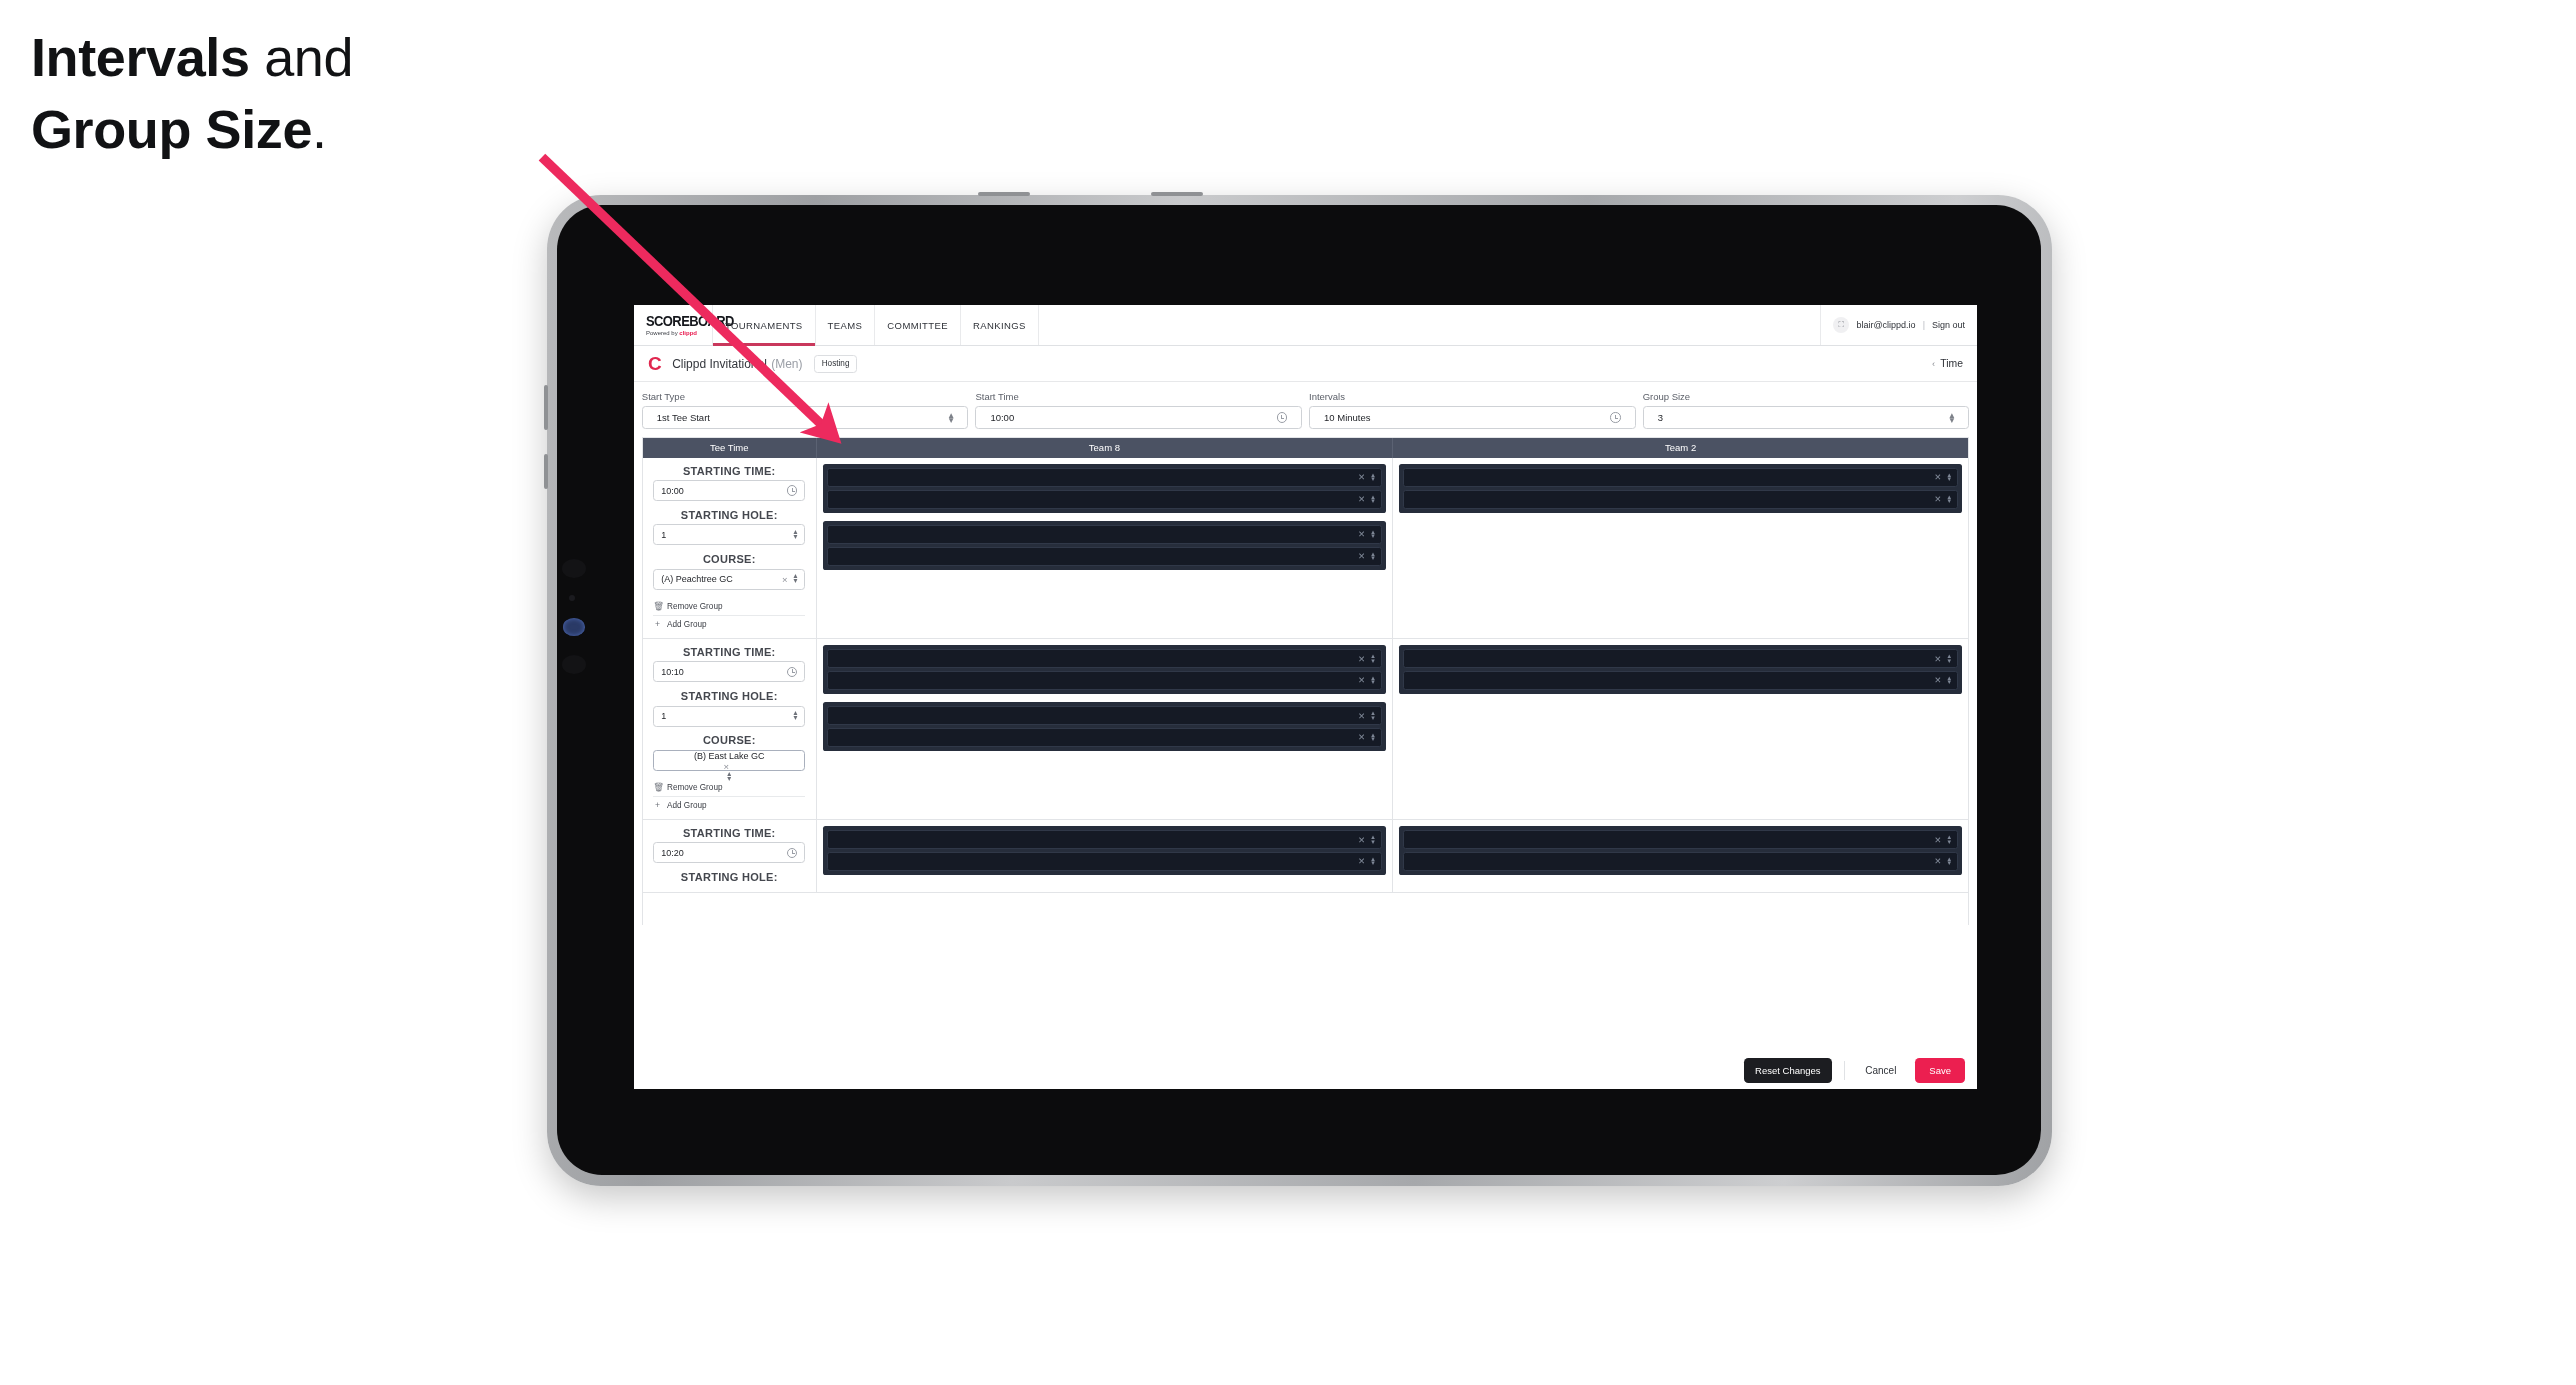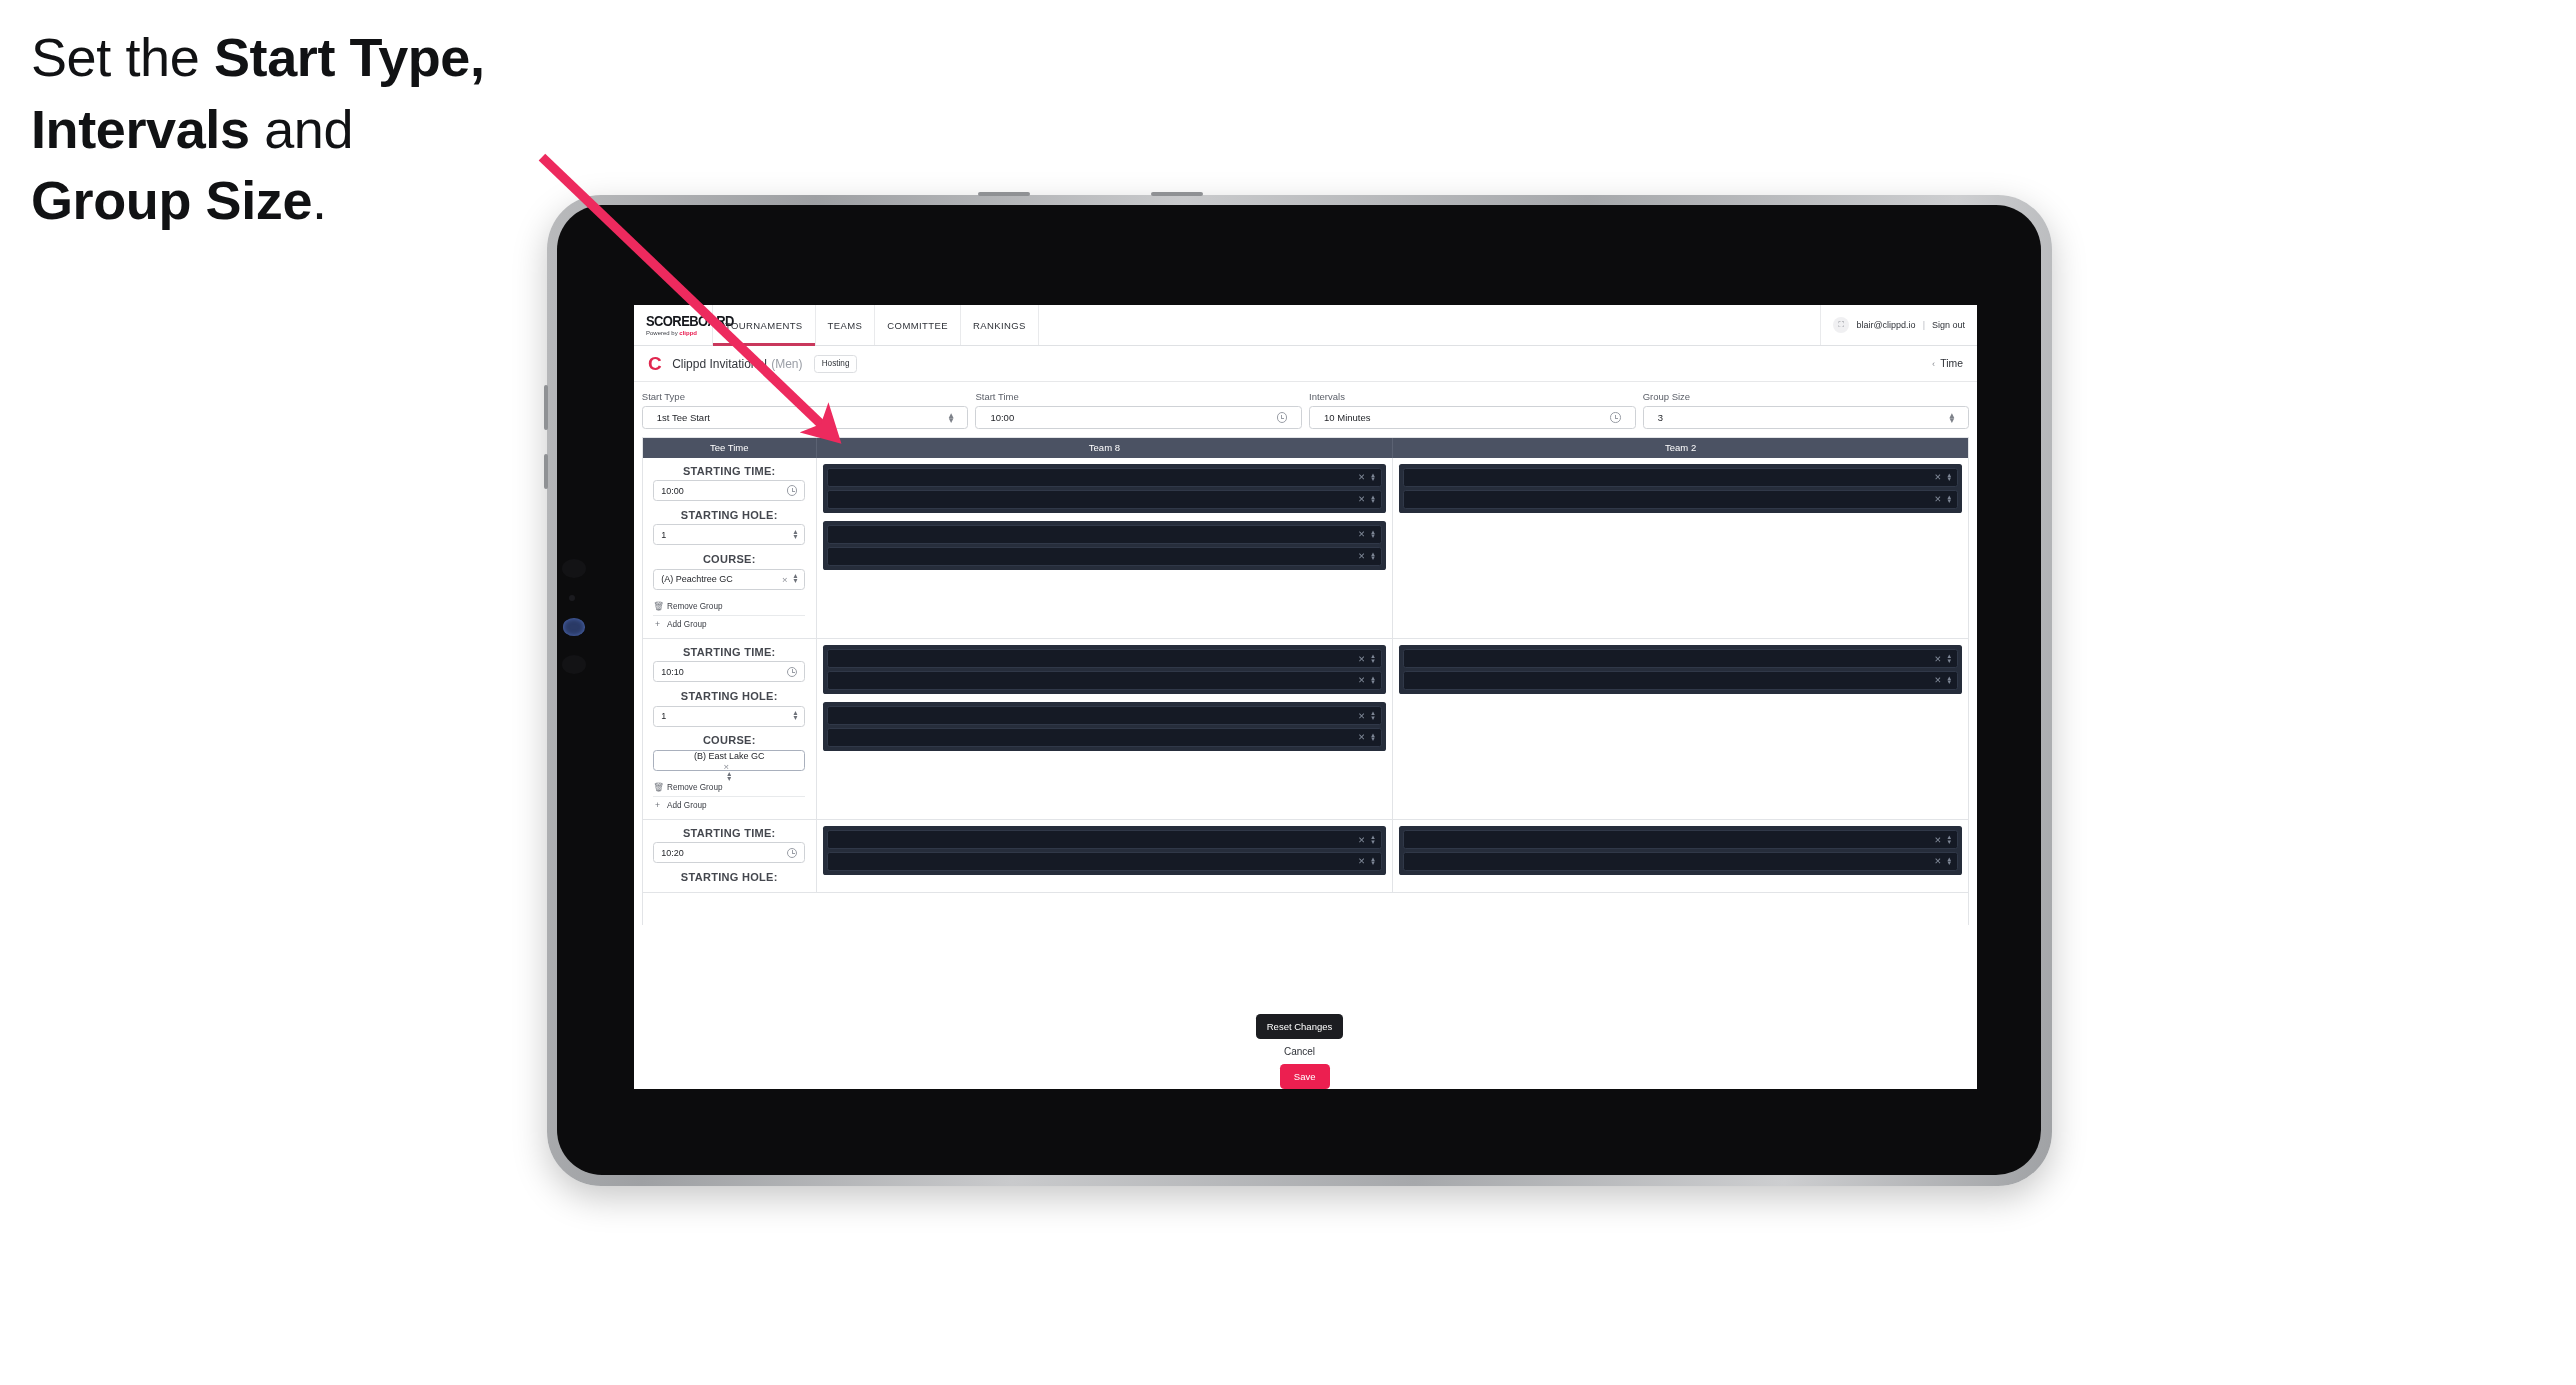--- a/index.html
+++ b/index.html
@@ -299,21 +299,20 @@
   
   #footer {
     position: absolute;
     left: 0; right: 0; bottom: 0;
     height: 38px;
     background: #fff;
     display: flex; align-items: center; justify-content: flex-end;
     gap: 0;
     padding-right: 12px;
     border-top: 0.9px solid #ffffff;
-    flex-direction: column;
   }
   #btn-reset {
     background: #1c1d21; color: #fff;
     border: none; border-radius: 4.3px;
     font-size: 9.5px; padding: 7px 11.2px;
     cursor: pointer;
     font-family: "Liberation Sans", sans-serif;
   }
   #foot-sep { width: 0.9px; height: 19px; background: #e0e2e5; margin: 0 12px; }
   #btn-cancel {
@@ -327,23 +326,20 @@
     border: none; border-radius: 4.3px;
     font-size: 9.5px; padding: 7px 14px;
     margin-left: 10.4px; cursor: pointer;
     font-family: "Liberation Sans", sans-serif;
   }
 </style>
 </head>
 <body>
 
 <div id="caption">
-  <div>
-    <span class="lite">Set the </span><span class="bold">Start Type,</span>
-  </div>
   <div>
     <span class="bold">Intervals</span><span class="lite"> and</span>
   </div>
   <div>
     <span class="bold">Group Size</span><span class="lite">.</span>
   </div>
 </div>
 
 <div id="tablet">
   <div class="side-btn" style="left:-3.5px; top:190px; width:4.3px; height:45px;"></div>

